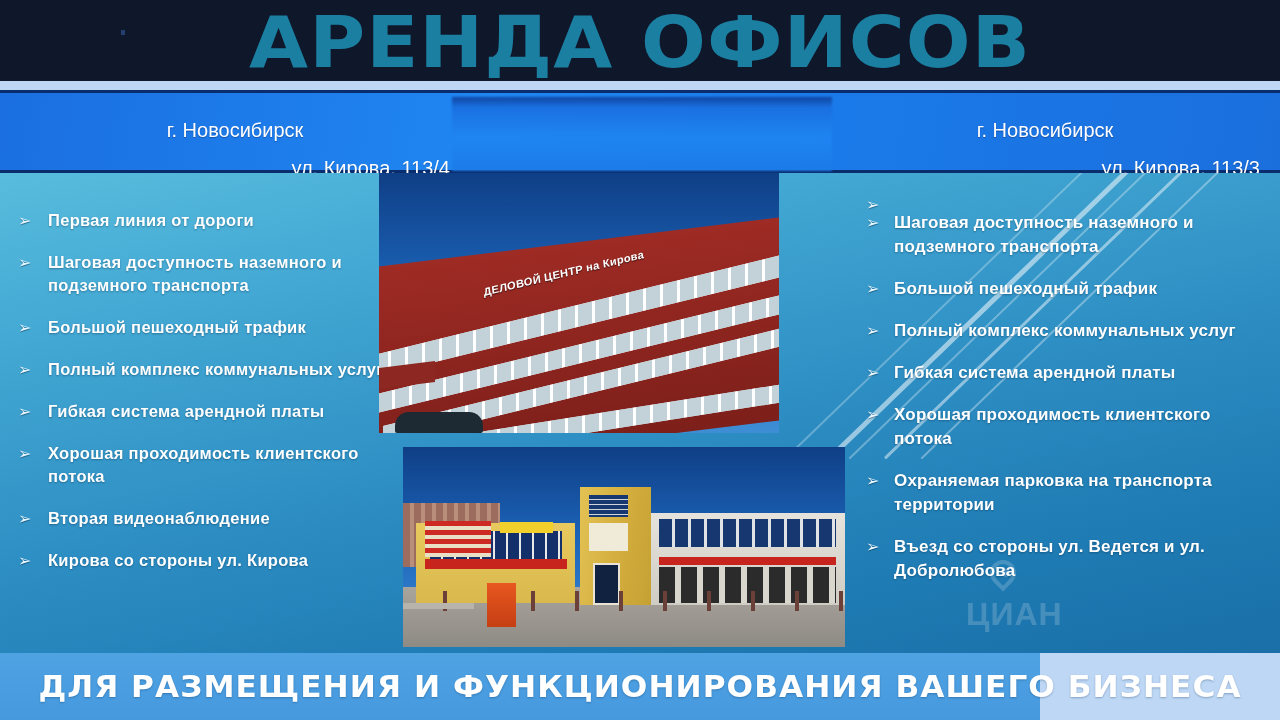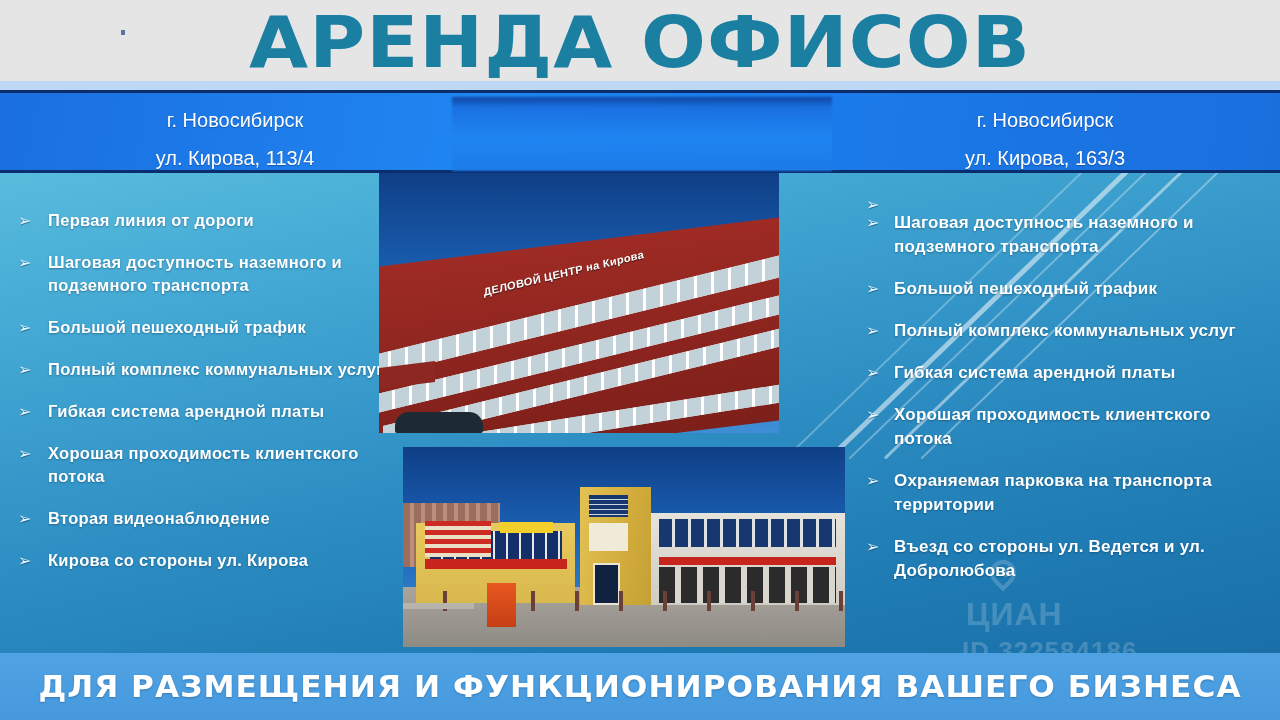--- a/index.html
+++ b/index.html
@@ -7,21 +7,21 @@
   body{
     width:1280px;height:720px;overflow:hidden;
     font-family:"Liberation Sans","DejaVu Sans",sans-serif;
     background:#bdd7f5;
   }
   .slide{position:relative;width:1280px;height:720px;overflow:hidden;}
 
   
   .title-band{
     position:absolute;left:0;top:0;width:1280px;height:81px;
-    background:#e5e5e5;
+    background:#0f172a;
   }
   .title-text{
     position:absolute;left:0;top:-4px;width:1280px;
     text-align:center;
     font-size:72px;line-height:92px;
     font-weight:bold;
     letter-spacing:1px;
     color:#1b7fa2;
     font-family:"DejaVu Sans","Liberation Sans",sans-serif;
     transform:scaleX(1.06);
@@ -43,29 +43,29 @@
   .addr-band:before{
     content:"";position:absolute;left:0;top:0;right:0;bottom:0;
     background:linear-gradient(100deg,#1b6fe0 0%,#1f86f2 38%,#1b7bea 62%,#1a6fdd 100%);
   }
   .addr-erased{
     position:absolute;left:452px;top:4px;width:380px;height:74px;
     background:linear-gradient(180deg,#0e3f9a 0%,#1a6fe0 14%,#1f86f2 55%,#1c7be8 100%);
     opacity:.9;filter:blur(1px);
   }
   .addr-col{
-    position:absolute;top:2px;width:430px;height:77px;
+    position:absolute;top:12px;width:430px;height:77px;
     color:#ffffff;text-align:center;
     font-size:20px;line-height:38px;
     text-shadow:0 1px 1px rgba(0,20,60,.35);
   }
   .addr-left{left:20px;}
   .addr-right{right:20px;}
   .addr-line1{display:block;padding-top:6px;}
-  .addr-line2{display:block;}
+  .addr-line2{display:block;text-align:right;}
 
   
   .body-area{
     position:absolute;left:0;top:173px;width:1280px;height:480px;
     background:linear-gradient(168deg,#58bcdd 0%,#44a9d4 22%,#2e8fc4 52%,#1f7cb4 78%,#1a6fa8 100%);
     overflow:hidden;
   }
   .streaks{position:absolute;right:-40px;top:-30px;width:560px;height:520px;pointer-events:none;}
   .streak{
     position:absolute;background:rgba(255,255,255,.62);
@@ -177,21 +177,21 @@
       transform:rotate(-45deg);box-sizing:border-box;}
   .wm-pin:after{content:"";position:absolute;left:7px;top:7px;width:8px;height:8px;
       background:#ffffff;border-radius:50%;}
   .wm-name{position:absolute;left:28px;top:36px;font-size:32px;font-weight:bold;
       color:#ffffff;letter-spacing:1px;}
   .wm-id{position:absolute;left:24px;top:76px;font-size:26px;font-weight:bold;
       color:#ffffff;letter-spacing:1px;}
 
   
   .bottom-band{
-    position:absolute;left:0;top:653px;width:1280px;height:67px;
+    position:absolute;left:0;top:653px;width:1040px;height:67px;
     background:linear-gradient(180deg,#4fa3e2 0%,#4a9de0 55%,#4699dd 100%);
   }
   .bottom-text{
     position:absolute;left:0;top:0;width:1280px;height:67px;
     display:flex;align-items:center;justify-content:center;
     color:#ffffff;font-weight:bold;font-size:30px;letter-spacing:1px;
     font-family:"DejaVu Sans","Liberation Sans",sans-serif;
     transform:scaleX(1.04);
     text-shadow:0 1px 2px rgba(0,40,80,.3);
     white-space:nowrap;
@@ -210,21 +210,21 @@
   <div class="addr-band">
     <div class="addr-erased"></div>
 
     <div class="addr-col addr-left">
       <span class="addr-line1">г. Новосибирск</span>
       <span class="addr-line2">ул. Кирова, 113/4</span>
     </div>
 
     <div class="addr-col addr-right">
       <span class="addr-line1">г. Новосибирск</span>
-      <span class="addr-line2">ул. Кирова, 163/3</span>
+      <span class="addr-line2">ул. Кирова, 113/3</span>
     </div>
   </div>
 
   <div class="body-area">
 
     <div class="streaks">
       <div class="streak" style="right:60px;top:-10px;width:2px;height:470px;opacity:.55;"></div>
       <div class="streak" style="right:96px;top:-10px;width:3px;height:470px;opacity:.75;"></div>
       <div class="streak" style="right:132px;top:-10px;width:2px;height:470px;opacity:.5;"></div>
       <div class="streak" style="right:150px;top:-10px;width:5px;height:470px;opacity:.85;"></div>
@@ -340,20 +340,19 @@
     <div class="b2-towerplate"></div>
     <div class="b2-door"></div>
     <div class="b2-bollards"></div>
     <div class="b2-box"></div>
     <div class="b2-rail"></div>
   </div>
 
   <div class="wm">
     <div class="wm-pin"></div>
     <div class="wm-name">ЦИАН</div>
-    <div class="wm-id">ID 322584186</div>
   </div>
 
   <div class="bottom-band">
     <div class="bottom-text">ДЛЯ  РАЗМЕЩЕНИЯ  И  ФУНКЦИОНИРОВАНИЯ   ВАШЕГО   БИЗНЕСА</div>
   </div>
 
 </div>
 
 </body></html>

